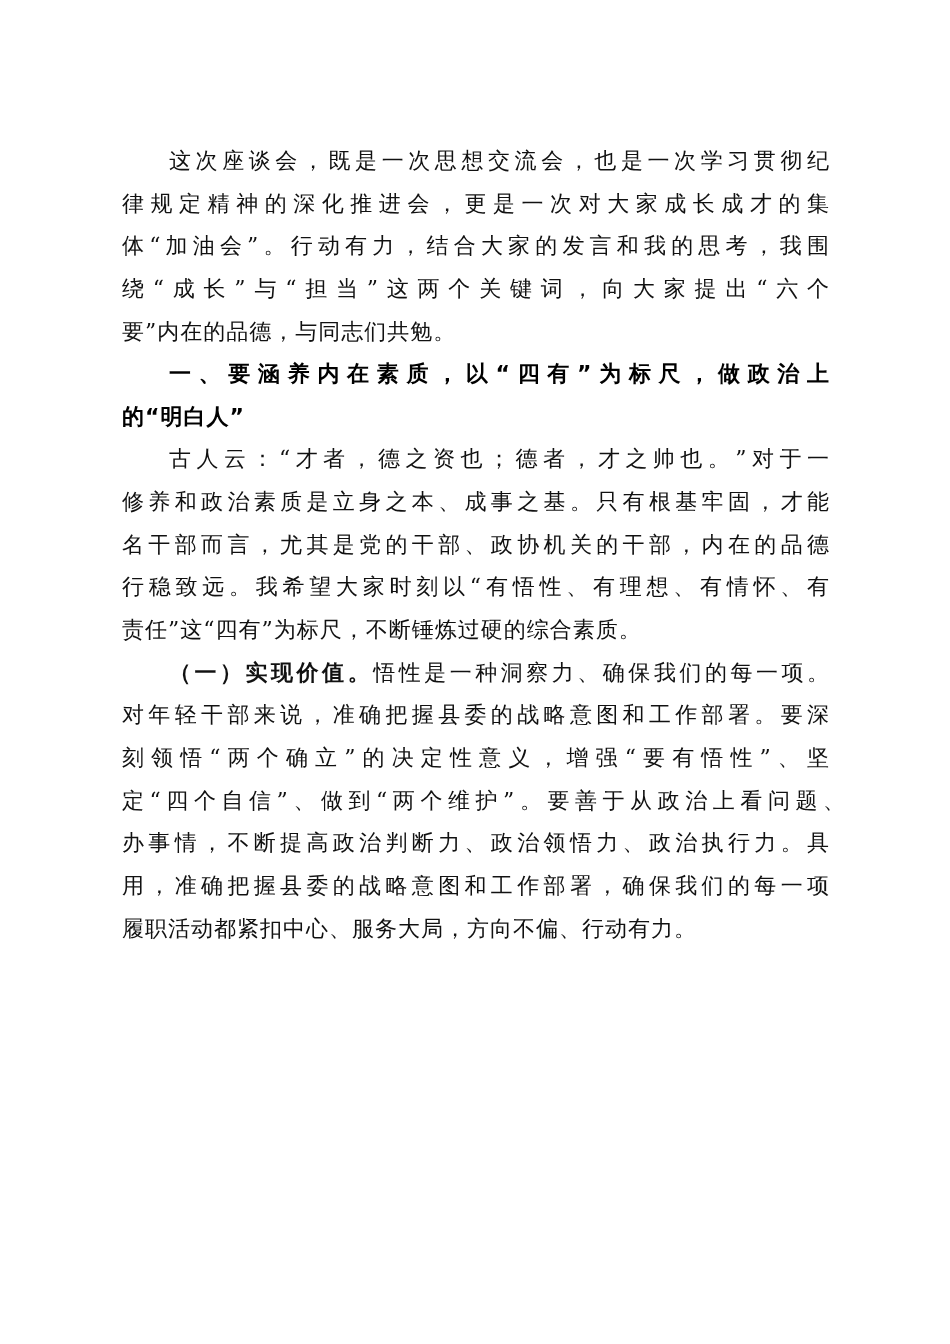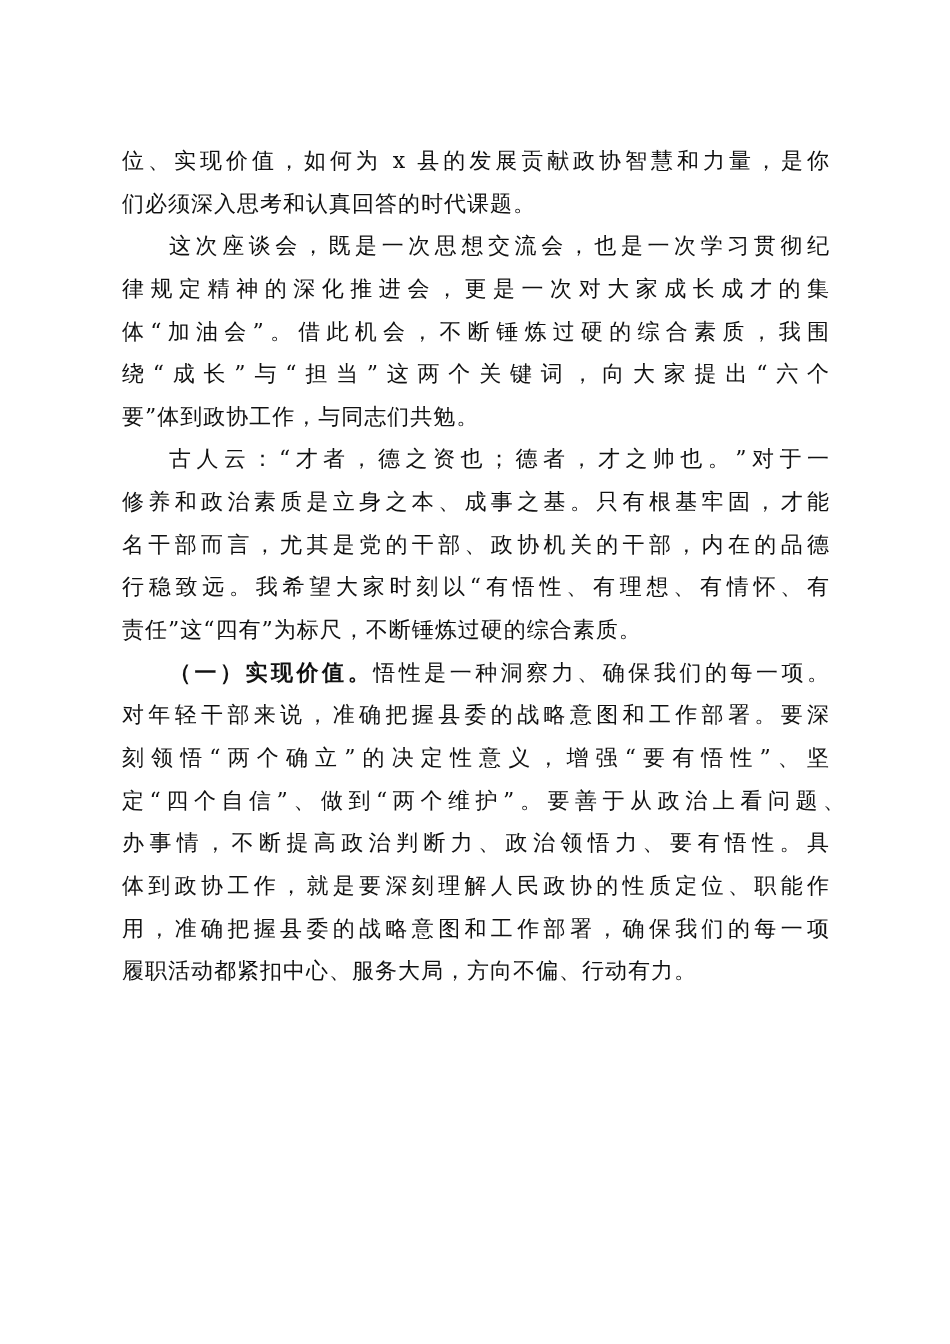--- a/index.html
+++ b/index.html
@@ -49,46 +49,45 @@
     font-family: "DejaVu Sans", "Liberation Sans", sans-serif;
     font-weight: bold;
   }
   .para { margin: 0; }
 </style>
 </head>
 <body>
 
 <div class="page">
 
-  <div class="para">
-    <div class="line">位、实现价值，如何为 x 县的发展贡献政协智慧和力量，是你</div>
-    <div class="line last">们必须深入思考和认真回答的时代课题。</div>
-  </div>
 
   <div class="para">
     <div class="line indent">这次座谈会，既是一次思想交流会，也是一次学习贯彻纪</div>
     <div class="line">律规定精神的深化推进会，更是一次对大家成长成才的集</div>
-    <div class="line">体“加油会”。借此机会，不断锤炼过硬的综合素质，我围</div>
+    <div class="line">体“加油会”。行动有力，结合大家的发言和我的思考，我围</div>
     <div class="line">绕“成长”与“担当”这两个关键词，向大家提出“六个</div>
-    <div class="line last">要”体到政协工作，与同志们共勉。</div>
+    <div class="line last">要”内在的品德，与同志们共勉。</div>
   </div>
 
+  <div class="para">
+    <div class="line indent heading">一、要涵养内在素质，以“四有”为标尺，做政治上</div>
+    <div class="line last heading">的“明白人”</div>
+  </div>
 
   <div class="para">
     <div class="line indent">古人云：“才者，德之资也；德者，才之帅也。”对于一</div>
     <div class="line">修养和政治素质是立身之本、成事之基。只有根基牢固，才能</div>
     <div class="line">名干部而言，尤其是党的干部、政协机关的干部，内在的品德</div>
     <div class="line">行稳致远。我希望大家时刻以“有悟性、有理想、有情怀、有</div>
     <div class="line last">责任”这“四有”为标尺，不断锤炼过硬的综合素质。</div>
   </div>
 
   <div class="para">
     <div class="line indent"><span class="bold-lead">（一）实现价值。</span><span>悟性是一种洞察力、确保我们的每一项。</span></div>
     <div class="line">对年轻干部来说，准确把握县委的战略意图和工作部署。要深</div>
     <div class="line">刻领悟“两个确立”的决定性意义，增强“要有悟性”、坚</div>
     <div class="line overflow">定“四个自信”、做到“两个维护”。要善于从政治上看问题、</div>
-    <div class="line">办事情，不断提高政治判断力、政治领悟力、要有悟性。具</div>
-    <div class="line">体到政协工作，就是要深刻理解人民政协的性质定位、职能作</div>
+    <div class="line">办事情，不断提高政治判断力、政治领悟力、政治执行力。具</div>
     <div class="line">用，准确把握县委的战略意图和工作部署，确保我们的每一项</div>
     <div class="line last">履职活动都紧扣中心、服务大局，方向不偏、行动有力。</div>
   </div>
 
 </div>
 
 </body></html>

